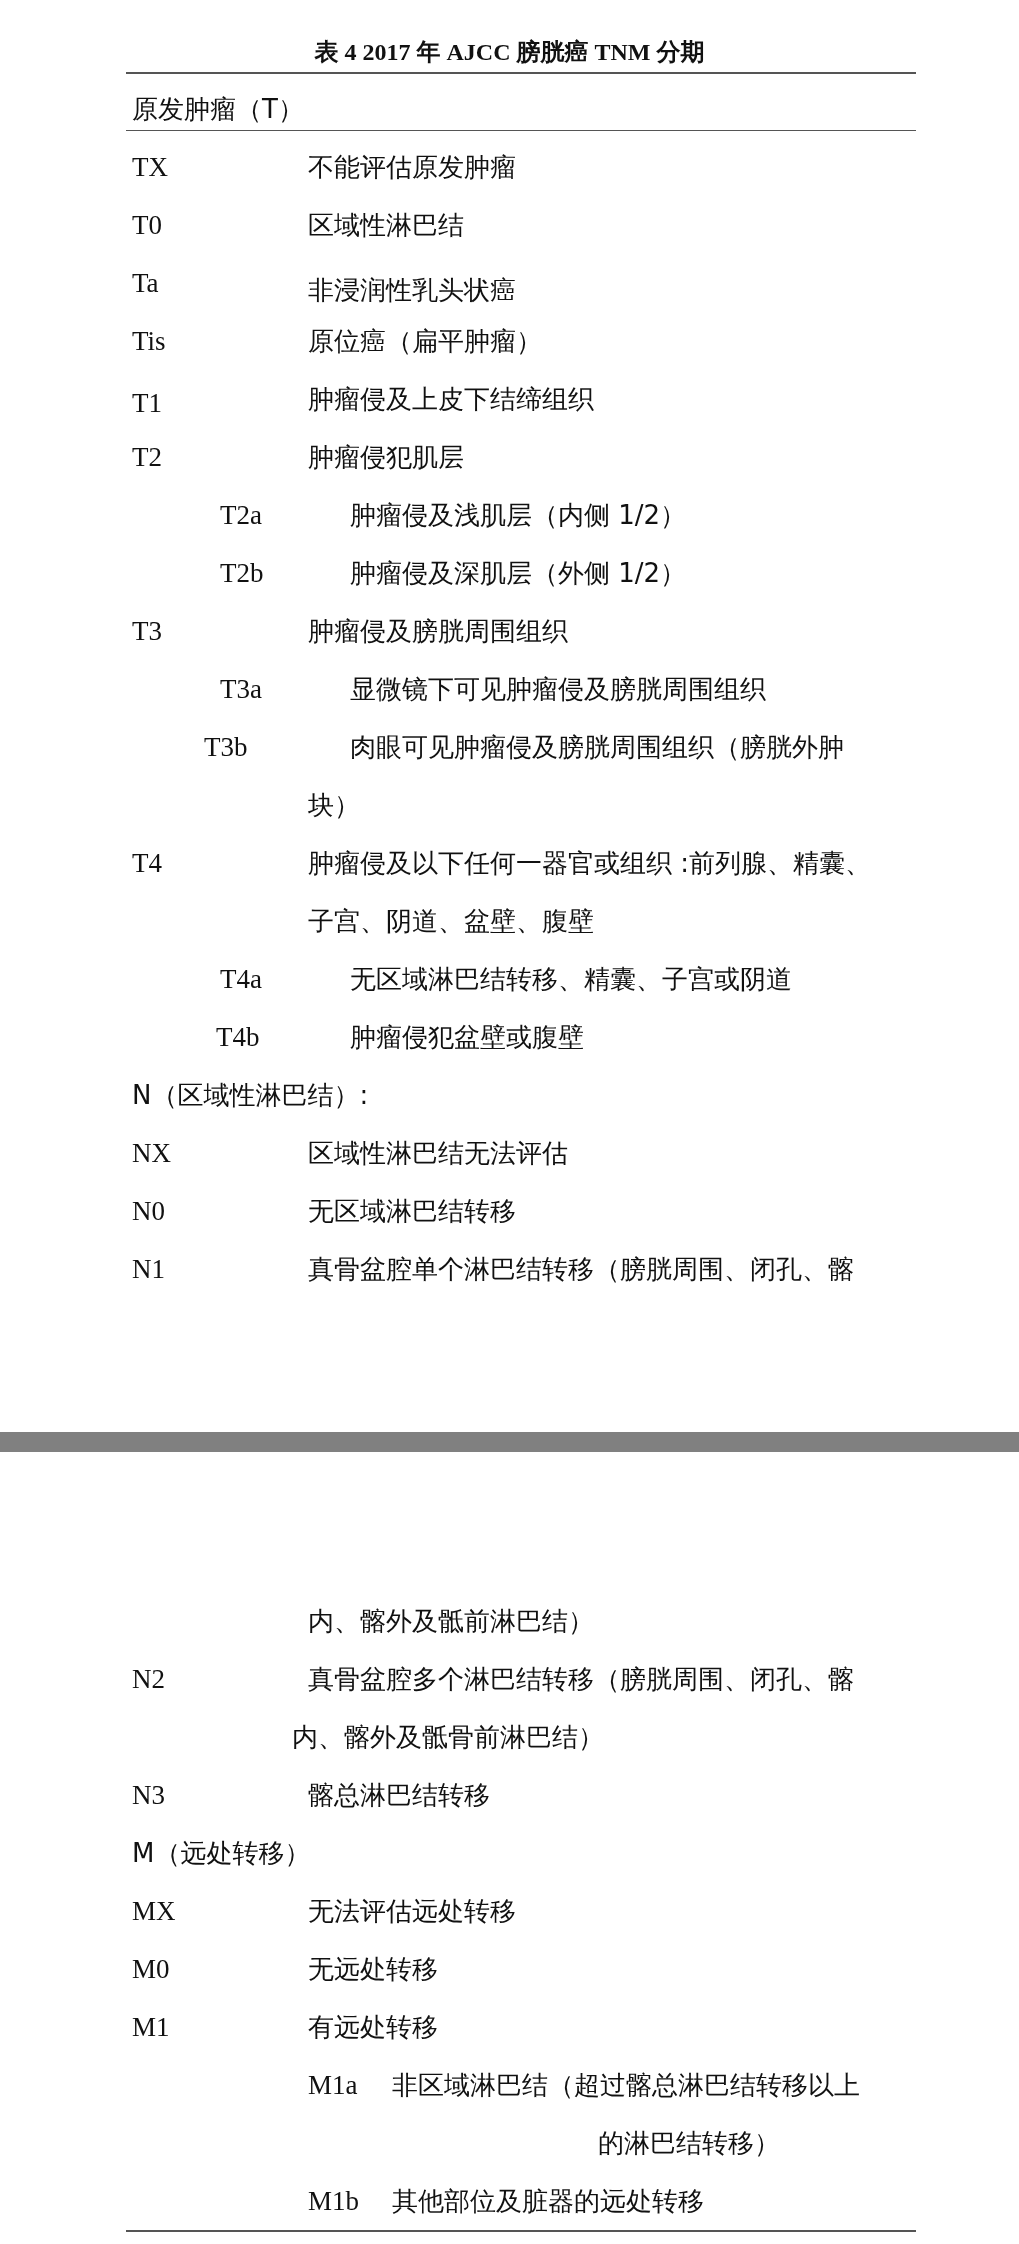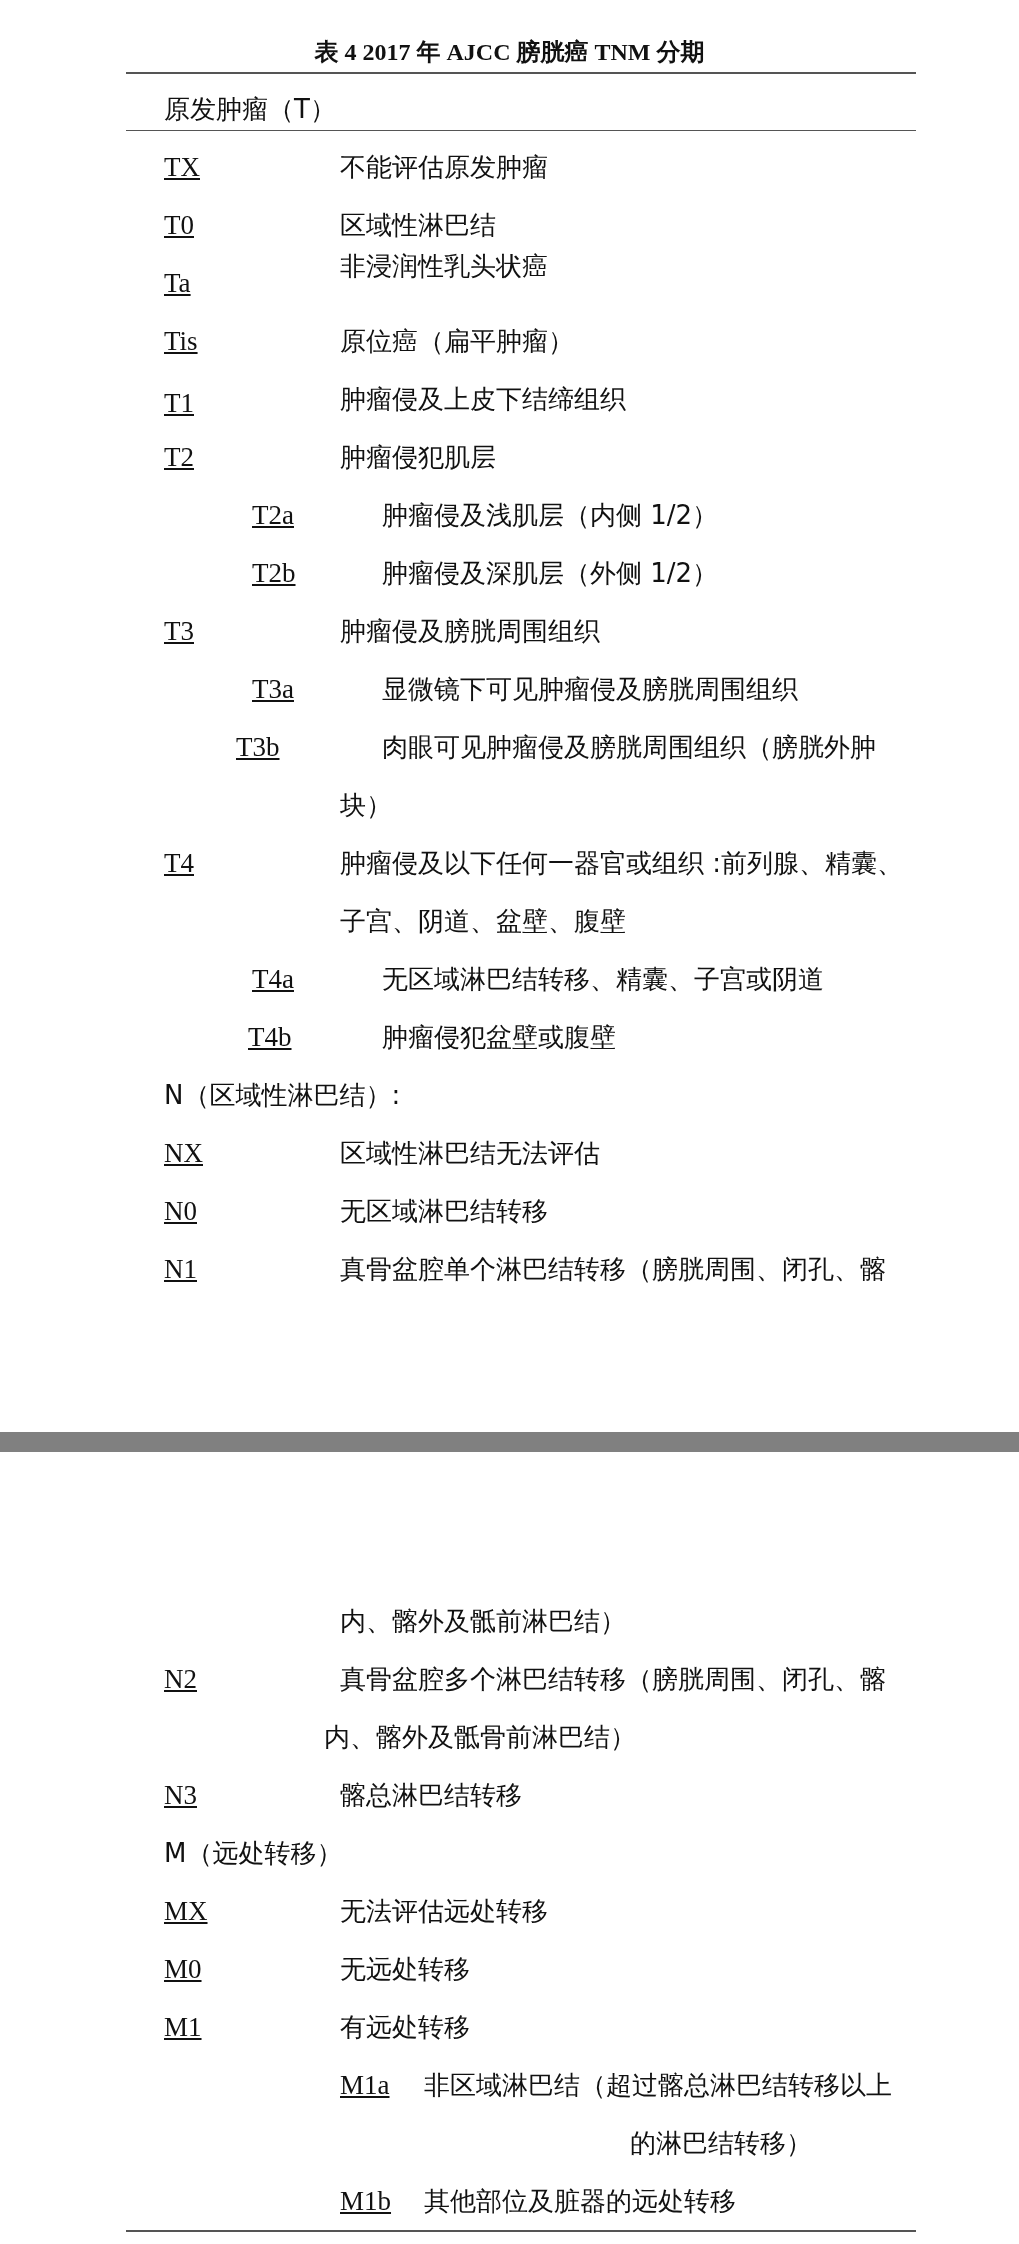--- a/index.html
+++ b/index.html
@@ -1,38 +1,38 @@
 <!DOCTYPE html>
 <html><head>
 <meta charset="utf-8">
 <style>
   html,body{margin:0;padding:0;background:#fff;}
   body{width:1019px;height:2244px;position:relative;overflow:hidden;
        font-family:"DejaVu Sans","Liberation Sans",sans-serif;color:#111;}
   .title{position:absolute;top:36px;left:0;width:1019px;text-align:center;
          font-family:"Liberation Serif","DejaVu Serif",serif;font-weight:bold;font-size:24px;}
   .rule{position:absolute;left:126px;width:790px;height:2px;background:#555;}
-  .row{position:absolute;font-size:26px;line-height:30px;white-space:nowrap;margin-left:32px;}
-  .code{font-family:"Liberation Serif","DejaVu Serif",serif;font-size:27px;text-decoration:underline;}
+  .row{position:absolute;font-size:26px;line-height:30px;white-space:nowrap;}
+  .code{font-family:"Liberation Serif","DejaVu Serif",serif;font-size:27px;}
   .band{position:absolute;left:0;top:1432px;width:1019px;height:20px;background:#808080;}
 </style>
 </head>
 <body>
 
 <div class="title">表 4   2017 年 AJCC 膀胱癌 TNM 分期</div>
 <div class="rule" style="top:72px"></div>
 <div class="row" style="top:94px;left:132px">原发肿瘤（T）</div>
 <div class="rule" style="top:130px;height:1px"></div>
 
 <div class="row code" style="top:152px;left:132px">TX</div>
 <div class="row" style="top:152px;left:308px">不能评估原发肿瘤</div>
 <div class="row code" style="top:210px;left:132px">T0</div>
 <div class="row" style="top:210px;left:308px">区域性淋巴结</div>
 <div class="row code" style="top:268px;left:132px">Ta</div>
-<div class="row" style="top:251px;left:308px">非浸润性乳头状癌</div>
+<div class="row" style="top:275px;left:308px">非浸润性乳头状癌</div>
 <div class="row code" style="top:326px;left:132px">Tis</div>
 <div class="row" style="top:326px;left:308px">原位癌（扁平肿瘤）</div>
 <div class="row code" style="top:388px;left:132px">T1</div>
 <div class="row" style="top:384px;left:308px">肿瘤侵及上皮下结缔组织</div>
 <div class="row code" style="top:442px;left:132px">T2</div>
 <div class="row" style="top:442px;left:308px">肿瘤侵犯肌层</div>
 <div class="row code" style="top:500px;left:220px">T2a</div>
 <div class="row" style="top:500px;left:350px">肿瘤侵及浅肌层（内侧 1/2）</div>
 <div class="row code" style="top:558px;left:220px">T2b</div>
 <div class="row" style="top:558px;left:350px">肿瘤侵及深肌层（外侧 1/2）</div>

